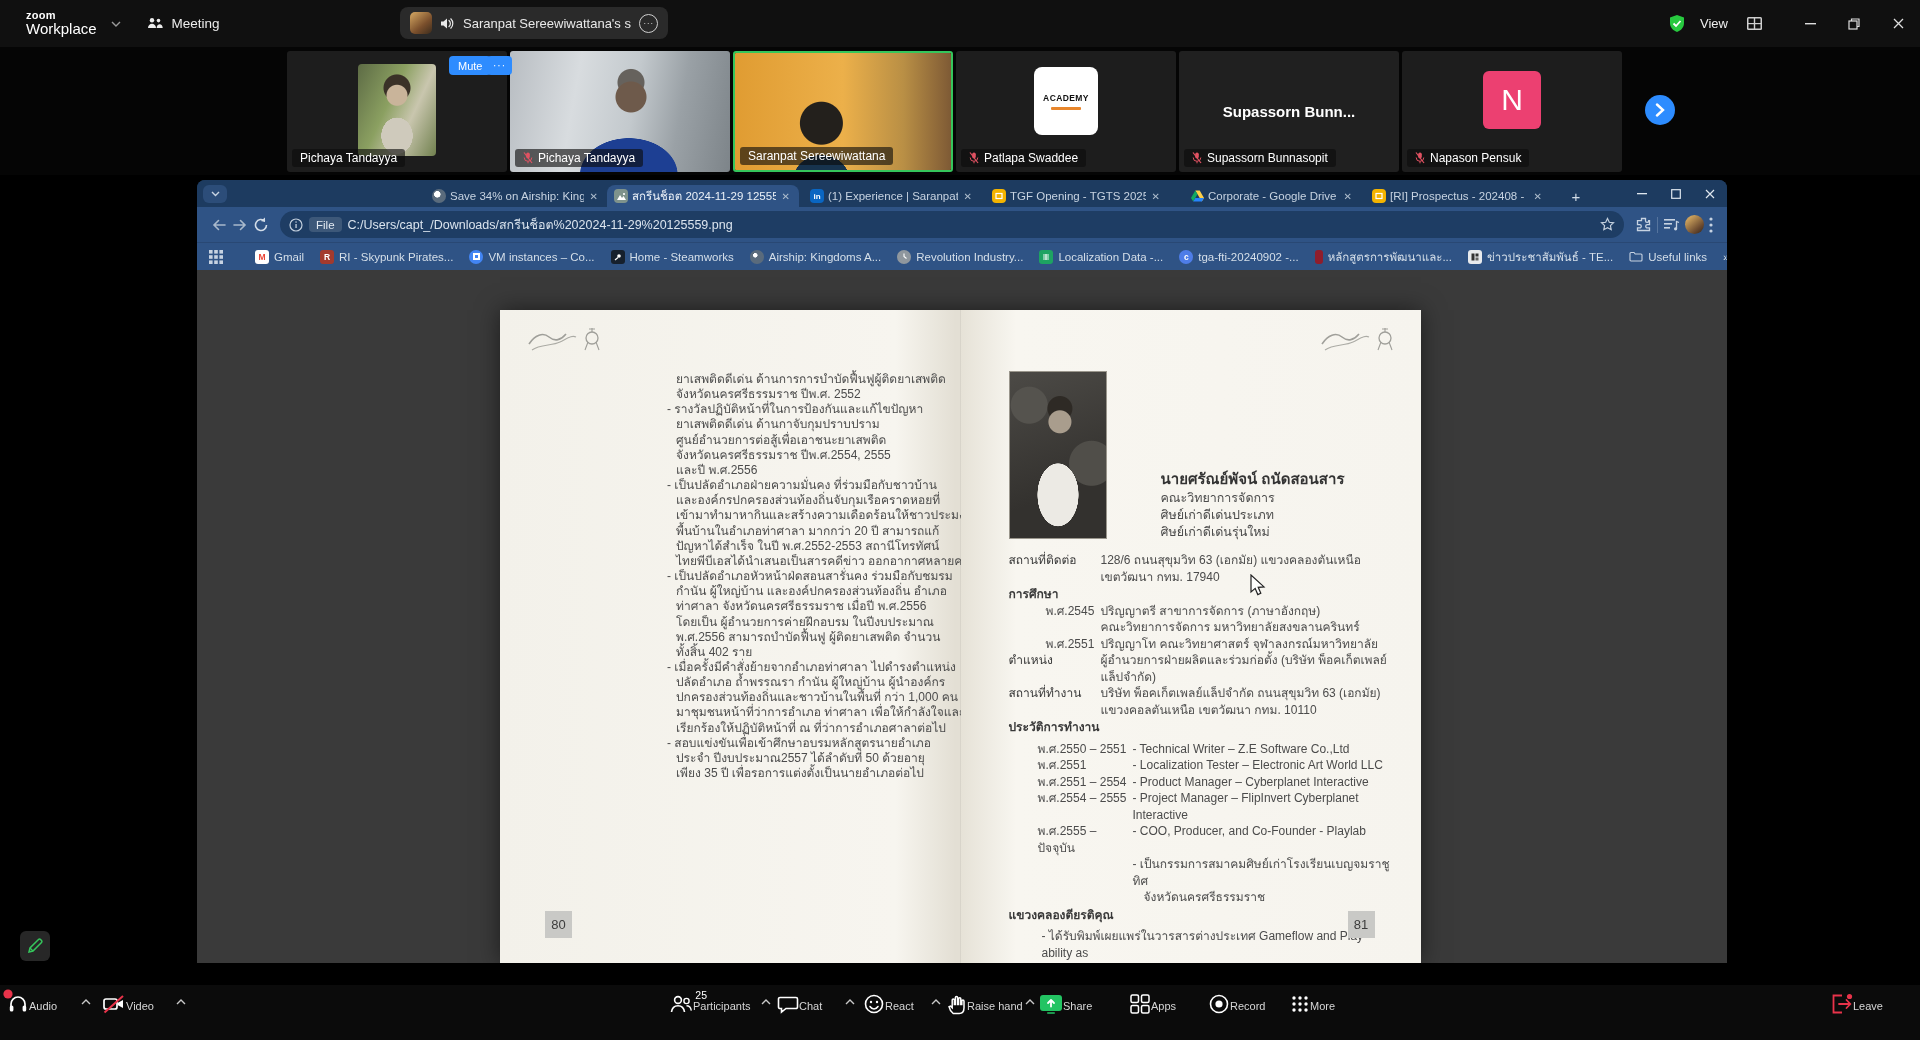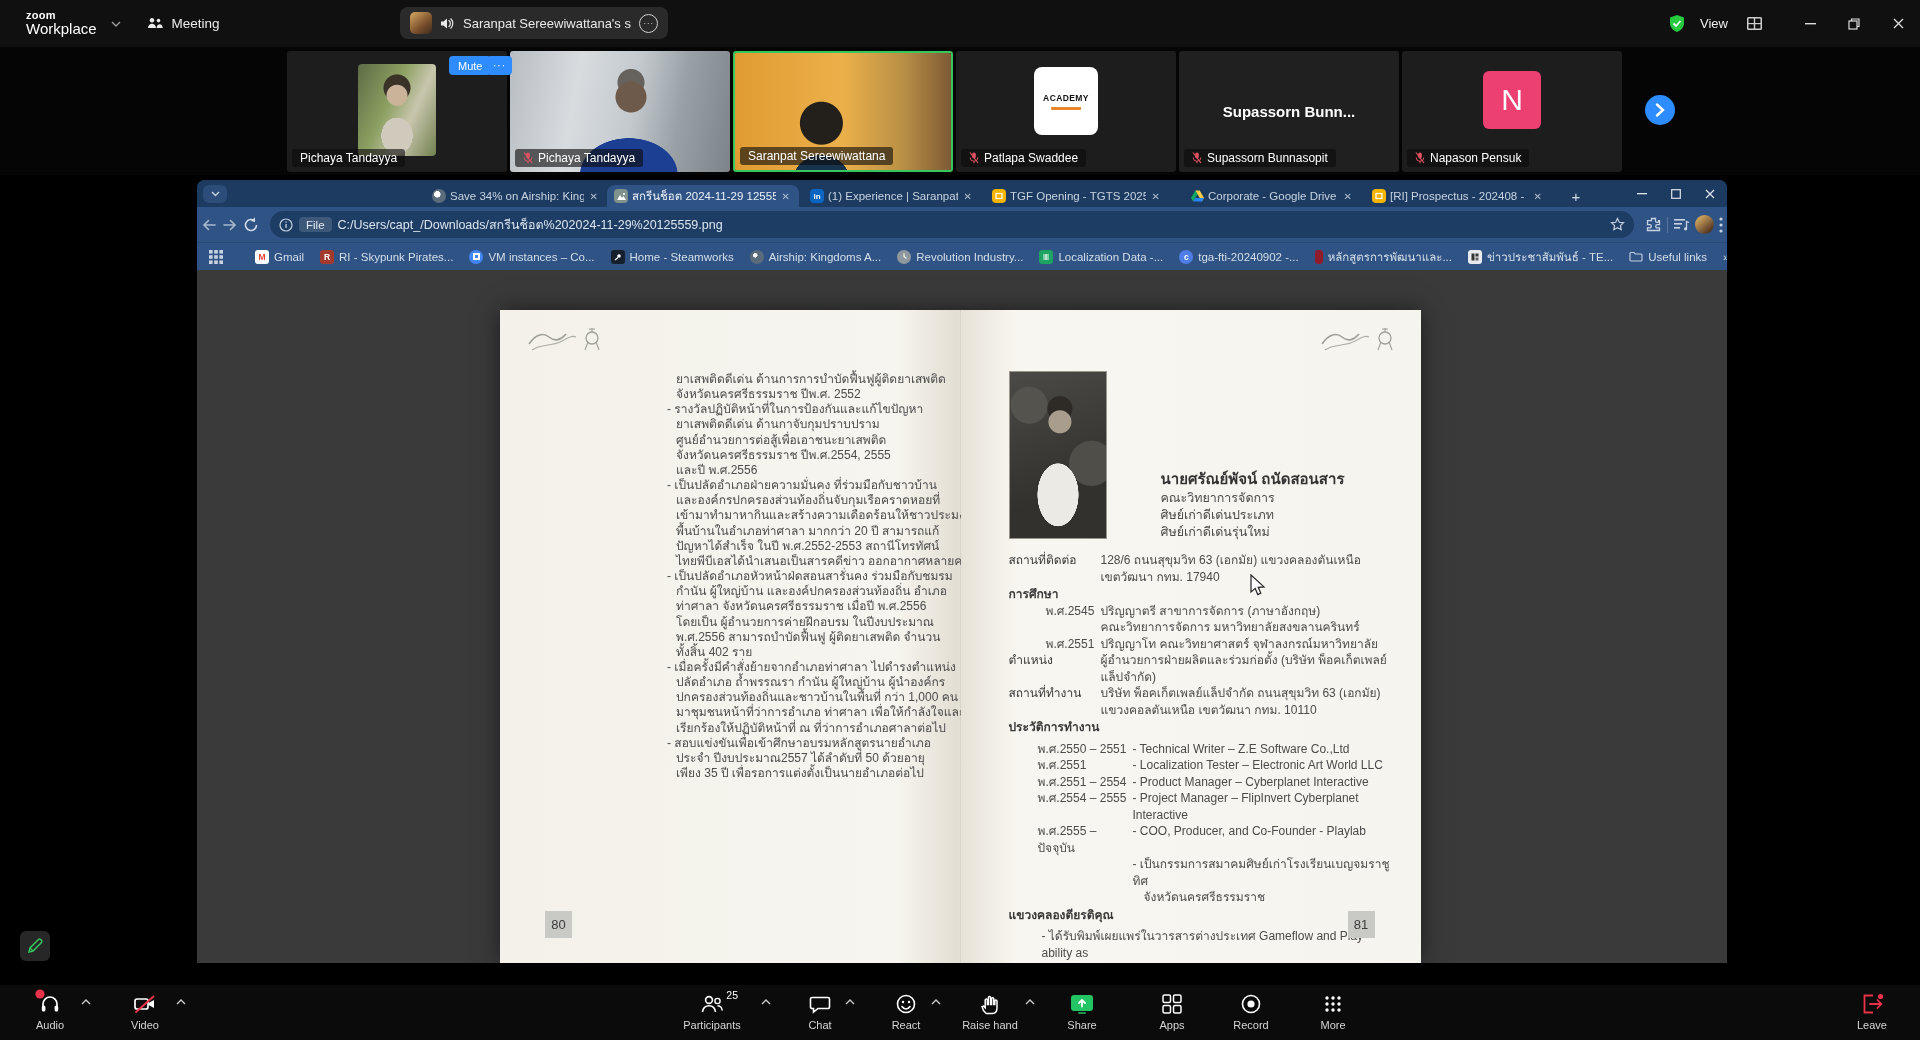--- a/index.html
+++ b/index.html
@@ -53,21 +53,21 @@
   .tabstrip{position:relative;height:27px;background:#1d3b60}
   .tabsearch{position:absolute;left:6px;top:5px;width:24px;height:18px;background:#2c4d79;border-radius:6px;color:#c8d4e2;font-size:9px;display:flex;align-items:center;justify-content:center}
   .tab{position:absolute;top:5px;height:22px;display:flex;align-items:center;padding:0 7px;font-size:11.5px;color:#c7d3e1;border-radius:8px 8px 0 0}
   .tab .t{flex:1;overflow:hidden;white-space:nowrap;margin:0 4px}
   .tab .x{font-size:10px;color:#aebdcd;padding:0 2px}
   .tab.on{background:#2f5385;color:#eaf1f8}
   .fav{width:14px;height:14px;flex:0 0 14px;border-radius:4px;display:flex;align-items:center;justify-content:center;font-size:8px;font-weight:bold;color:#fff}
   .newtab{position:absolute;left:1368px;top:5px;width:22px;height:22px;color:#d3dde8;font-size:15px;display:flex;align-items:center;justify-content:center}
   .bwin{position:absolute;right:0;top:0;height:27px;display:flex}
   .bwinb{width:34px;height:27px;display:flex;align-items:center;justify-content:center;color:#dfe7ef;font-size:11px}
-  .toolbar{height:35px;background:#2f5385;display:flex;align-items:center;padding:0 4px;gap:5px}
+  .toolbar{height:35px;background:#2f5385;display:flex;align-items:center;padding:0 14px;gap:5px}
   .navic{color:#b9c7d8}
   .urlpill{flex:1;height:27px;background:#1e3d64;border-radius:14px;display:flex;align-items:center;padding:0 9px;color:#dbe4ee;font-size:12.5px;gap:6px;margin:0 6px}
   .chip{background:rgba(255,255,255,.14);border-radius:4px;padding:1.5px 7px;font-size:11.5px;color:#e3eaf2}
   .urltext{white-space:nowrap;overflow:hidden}
   .sep{width:1px;height:16px;background:#55749e}
   .bavatar{width:19px;height:19px;border-radius:50%;background:linear-gradient(140deg,#caa05c 20%,#6b4a2f 70%,#2e2218)}
   .bookbar{height:28px;background:#2f5385;display:flex;align-items:center;padding:0 12px;gap:16px;border-top:1px solid rgba(0,0,0,.12)}
   .bm{display:flex;align-items:center;gap:5px;font-size:11.5px;color:#d5dfe9;white-space:nowrap}
   .bmi{width:14px;height:14px;border-radius:3px;flex:0 0 14px;display:flex;align-items:center;justify-content:center;font-size:8.5px;font-weight:bold;color:#fff}
   .content{position:relative;height:693px;background:#3a3a3a}
@@ -99,21 +99,21 @@
   .eyr{width:55px;flex:0 0 55px;margin-left:37px}
   .hrow{display:flex}
   .hyr{width:95px;flex:0 0 95px;margin-left:29px}
   .hist{margin-top:5px}
   .aw{padding-left:12px}
   .aw.b{padding-left:0}
   .awbl{margin-top:5px}
 
   
   .dock{position:absolute;left:0;top:985px;width:1920px;height:55px;background:#0b0b0b;z-index:40}
-  .ditem{position:absolute;top:7px;display:flex;flex-direction:column;align-items:center;width:86px;transform:translateX(-50%)}
+  .ditem{position:absolute;top:7px;display:flex;flex-direction:row;align-items:center;width:86px;transform:translateX(-50%)}
   .ditem .ic{height:24px;display:flex;align-items:center;justify-content:center;position:relative}
   .ditem .lb{font-size:11px;color:#d6d6d6;margin-top:3px;white-space:nowrap}
   .dchev{position:absolute;top:14px;transform:translateX(-50%)}
   .badge{position:absolute;top:-3px;right:-14px;font-size:10.5px;color:#fff}
   .pencil{position:absolute;left:20px;top:931px;width:30px;height:30px;background:rgba(42,42,42,.92);border-radius:6px;display:flex;align-items:center;justify-content:center;z-index:45}
 
   .cursor{position:absolute;left:1250px;top:574px;z-index:60}
 </style>
 </head>
 <body>

